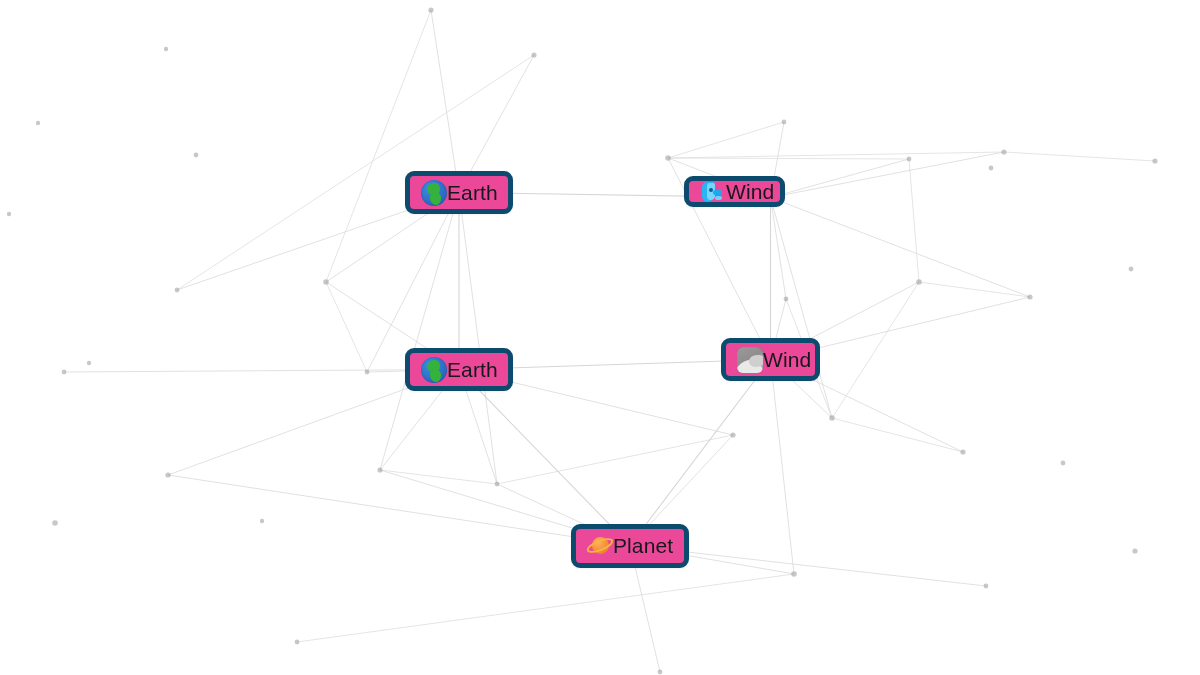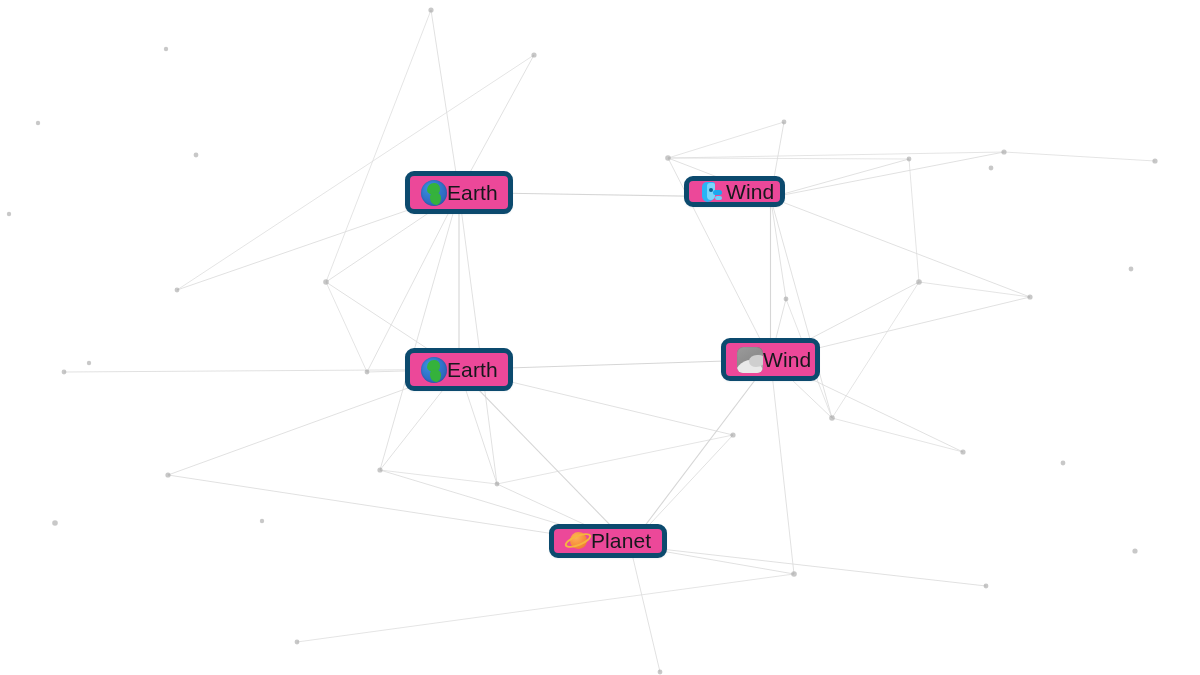--- a/index.html
+++ b/index.html
@@ -276,21 +276,21 @@
   <div class="node" style="left: 405px; top: 348px; width: 108px; height: 43px;">
     <span class="node-icon icon-earth"></span>
     <span class="node-label">Earth</span>
   </div>
 
   <div class="node" style="left: 721px; top: 338px; width: 99px; height: 43px;">
     <span class="node-icon icon-dust"></span>
     <span class="node-label">Wind</span>
   </div>
 
-  <div class="node" style="left: 549px; top: 524px; width: 118px; height: 34px;">
+  <div class="node" style="left: 571px; top: 524px; width: 118px; height: 44px;">
     <span class="node-icon icon-planet">
       <span class="p-ball"></span>
         <span class="p-ring"></span>
     </span>
     <span class="node-label">Planet</span>
   </div>
 
 </div>
 
 </body></html>

